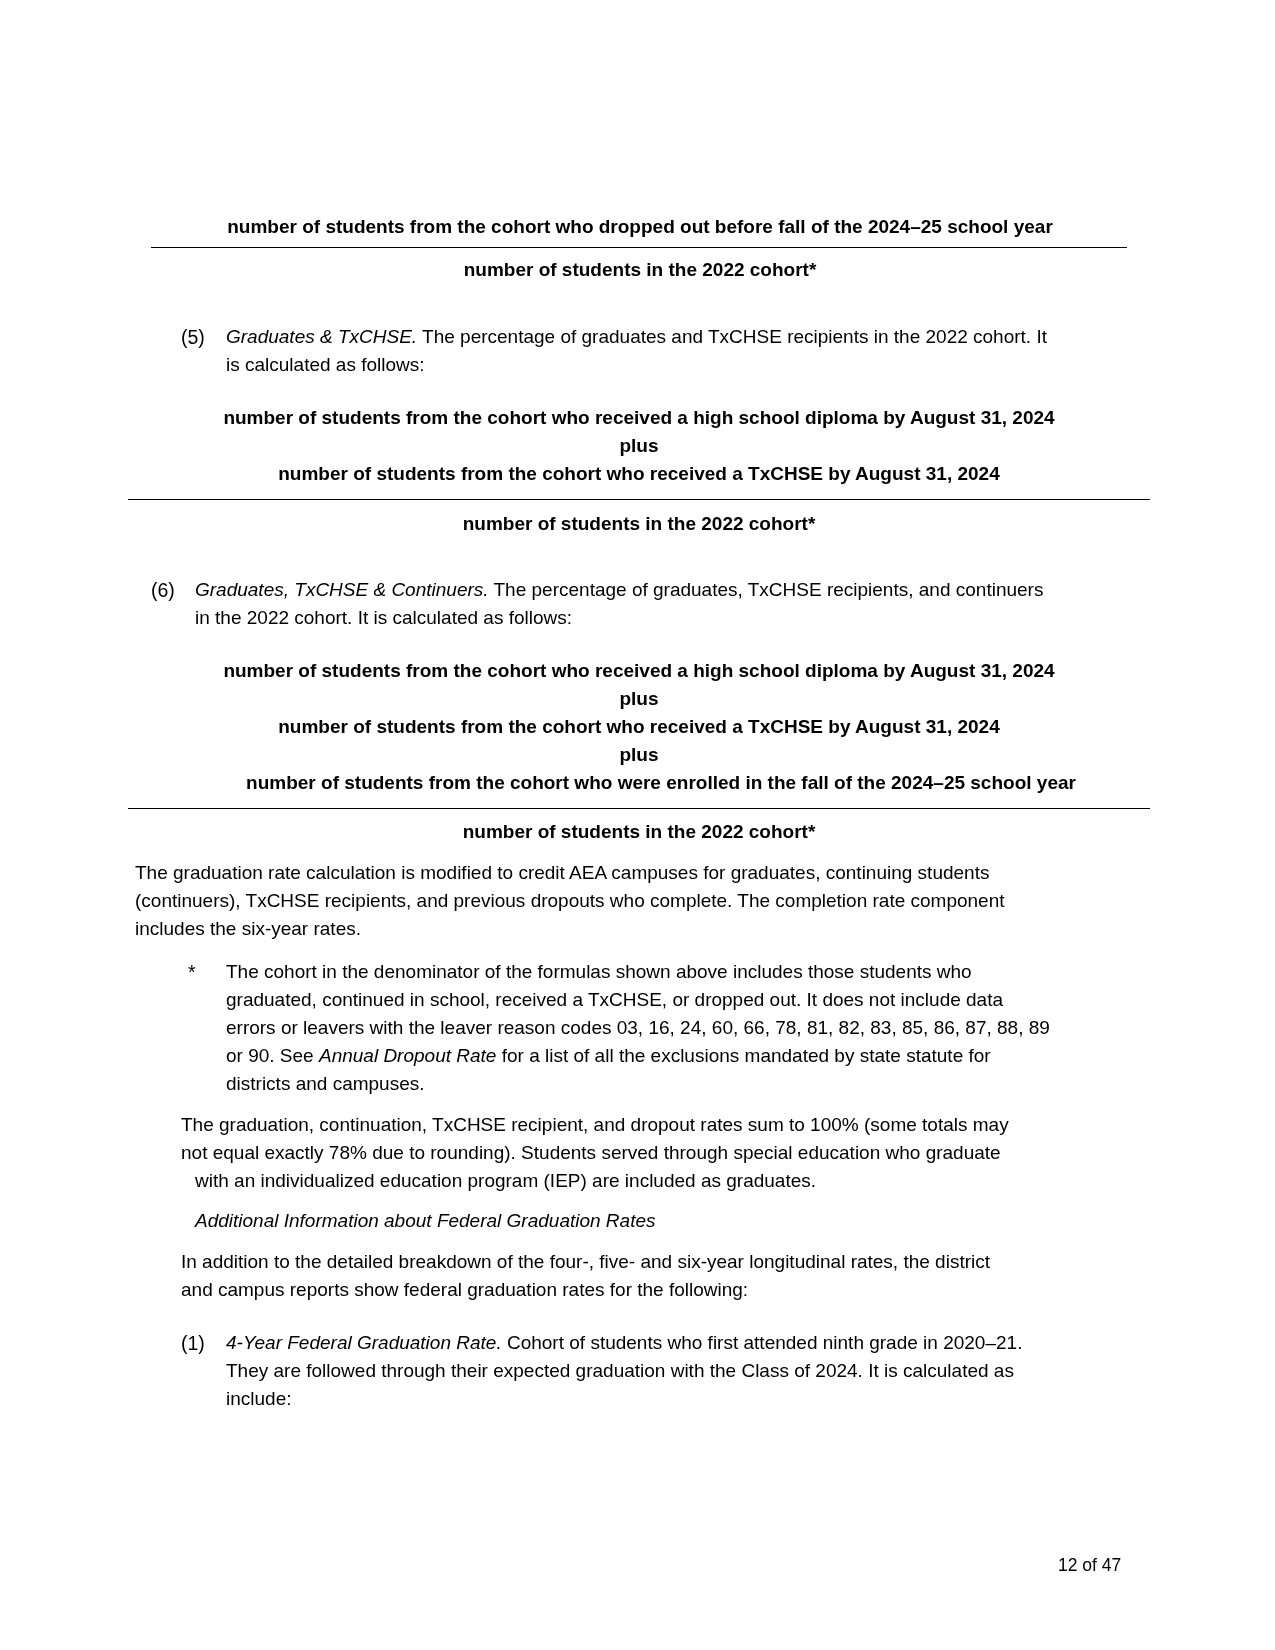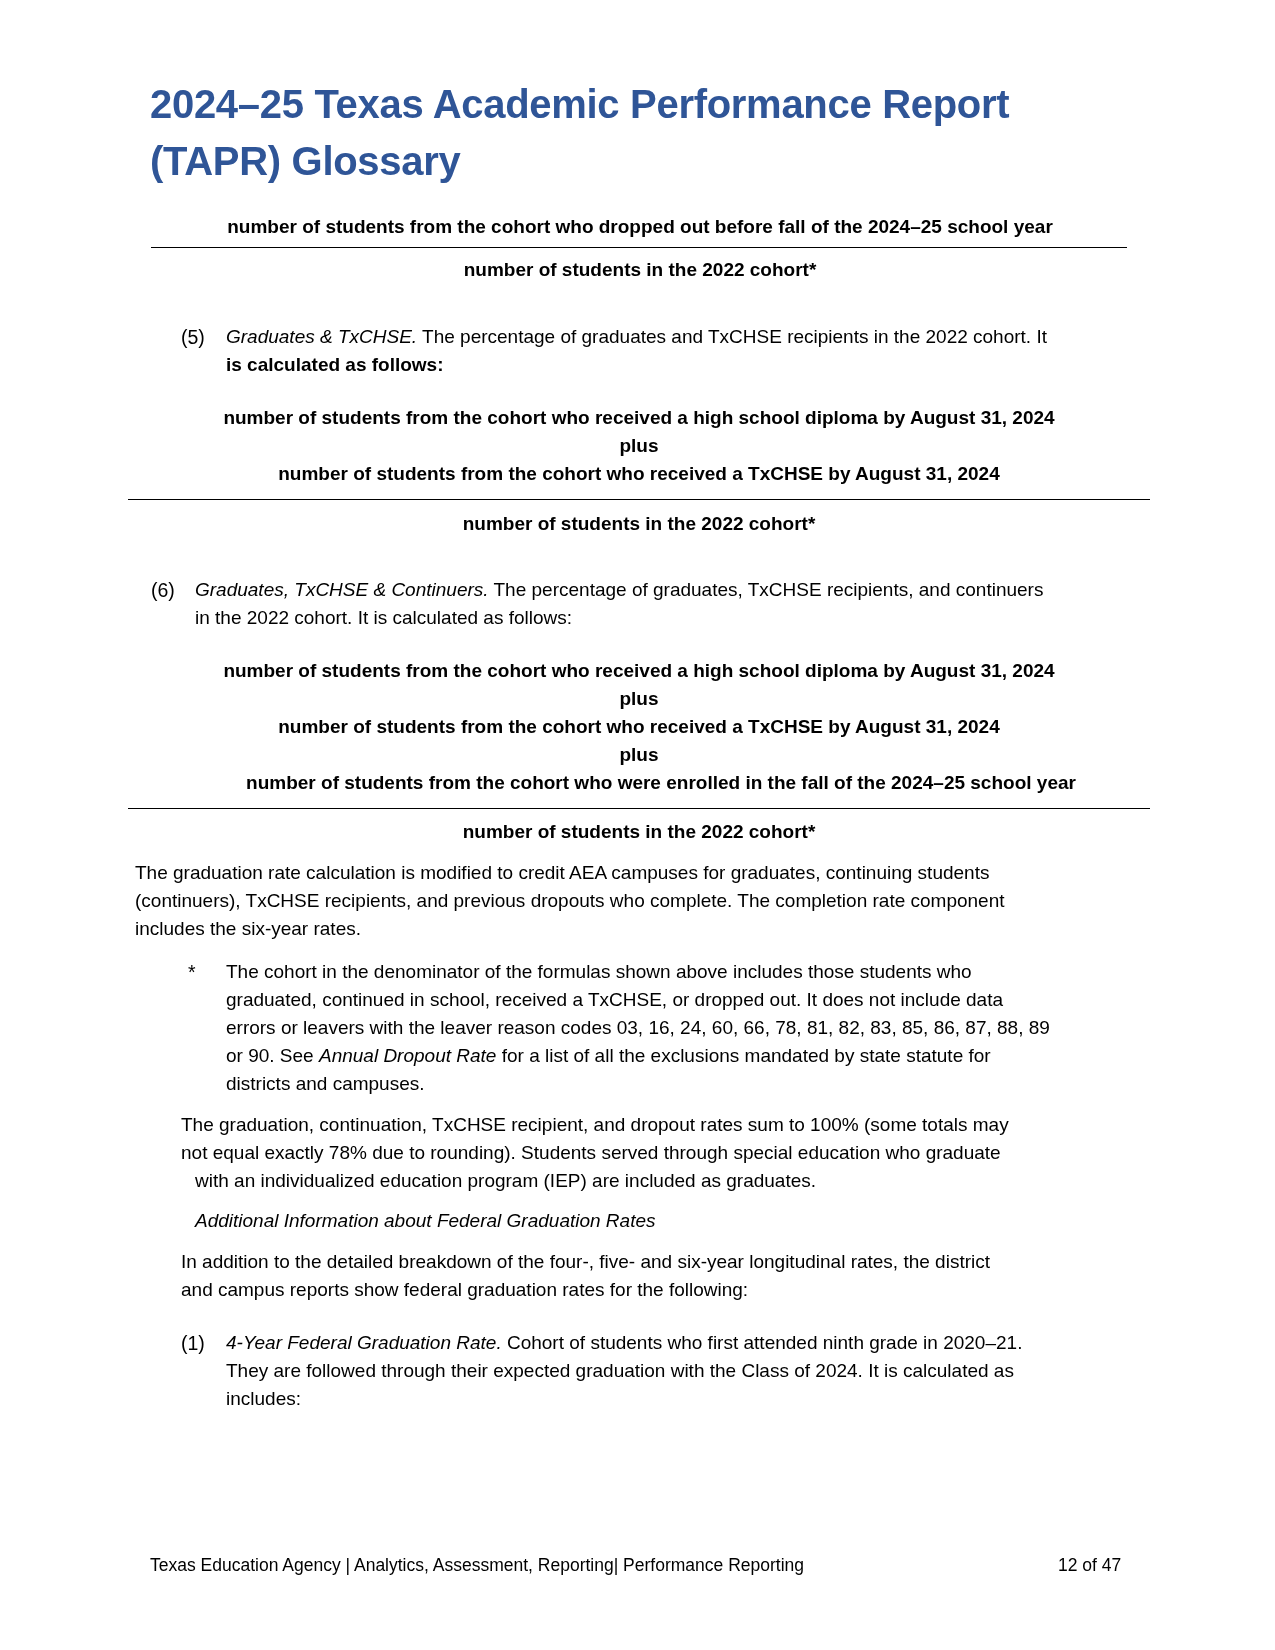--- a/index.html
+++ b/index.html
@@ -15,32 +15,31 @@
     .i { font-style: italic; }
     .rule { position: absolute; height: 0; border-top: 1.3px solid #000; }
     .num { position: absolute; font-size: 19.5px; line-height: 28px; }
     .footer { position: absolute; font-size: 17.5px; line-height: 24px; white-space: nowrap; }
   </style>
 </head>
 <body>
 
 <div class="page">
 
-  <h1 class="title">2024–25 Texas Academic Performance Report (TAPR) Glossary</h1>
 
   <div>
     <div class="t b c" style="left:150px; width:980px; top:213px;">number of students from the cohort who dropped out before fall of the 2024–25 school year</div>
     <div class="rule" style="left:151px; width:976px; top:247px;"></div>
     <div class="t b c" style="left:150px; width:980px; top:256px;">number of students in the 2022 cohort*</div>
   </div>
 
   <div>
     <div class="num" style="left:181px; top:323px;">(5)</div>
     <div class="t" style="left:226px; top:323px;"><span class="i">Graduates &amp; TxCHSE.</span><span> The percentage of graduates and TxCHSE recipients in the 2022 cohort. It</span></div>
-    <div class="t" style="left:226px; top:351px;font-weight:bold;">is calculated as follows:</div>
+    <div class="t" style="left:226px; top:351px;">is calculated as follows:</div>
 
     <div class="t b c" style="left:128px; width:1022px; top:404px;">number of students from the cohort who received a high school diploma by August 31, 2024</div>
     <div class="t b c" style="left:128px; width:1022px; top:432px;">plus</div>
     <div class="t b c" style="left:128px; width:1022px; top:460px;">number of students from the cohort who received a TxCHSE by August 31, 2024</div>
     <div class="rule" style="left:128px; width:1022px; top:499px;"></div>
     <div class="t b c" style="left:128px; width:1022px; top:510px;">number of students in the 2022 cohort*</div>
   </div>
 
   <div>
     <div class="num" style="left:151px; top:576px;">(6)</div>
@@ -78,19 +77,18 @@
   </div>
 
   <div>
     <div class="t i" style="left:195px; top:1207px;">Additional Information about Federal Graduation Rates</div>
     <div class="t" style="left:181px; top:1248px;">In addition to the detailed breakdown of the four-, five- and six-year longitudinal rates, the district</div>
     <div class="t" style="left:181px; top:1276px;">and campus reports show federal graduation rates for the following:</div>
 
     <div class="num" style="left:181px; top:1329px;">(1)</div>
     <div class="t" style="left:226px; top:1329px;"><span class="i">4-Year Federal Graduation Rate.</span><span> Cohort of students who first attended ninth grade in 2020–21.</span></div>
     <div class="t" style="left:226px; top:1357px;text-align:center;">They are followed through their expected graduation with the Class of 2024. It is calculated as</div>
-    <div class="t" style="left:226px; top:1385px;">includes:</div>
+    <div class="t" style="left:226px; top:1385px;">include:</div>
   </div>
 
-  <div class="footer" style="left:150px; top:1553px;">Texas Education Agency | Analytics, Assessment, Reporting| Performance Reporting</div>
   <div class="footer" style="left:1058px; top:1553px;">12 of 47</div>
 
 </div>
 
 </body></html>

